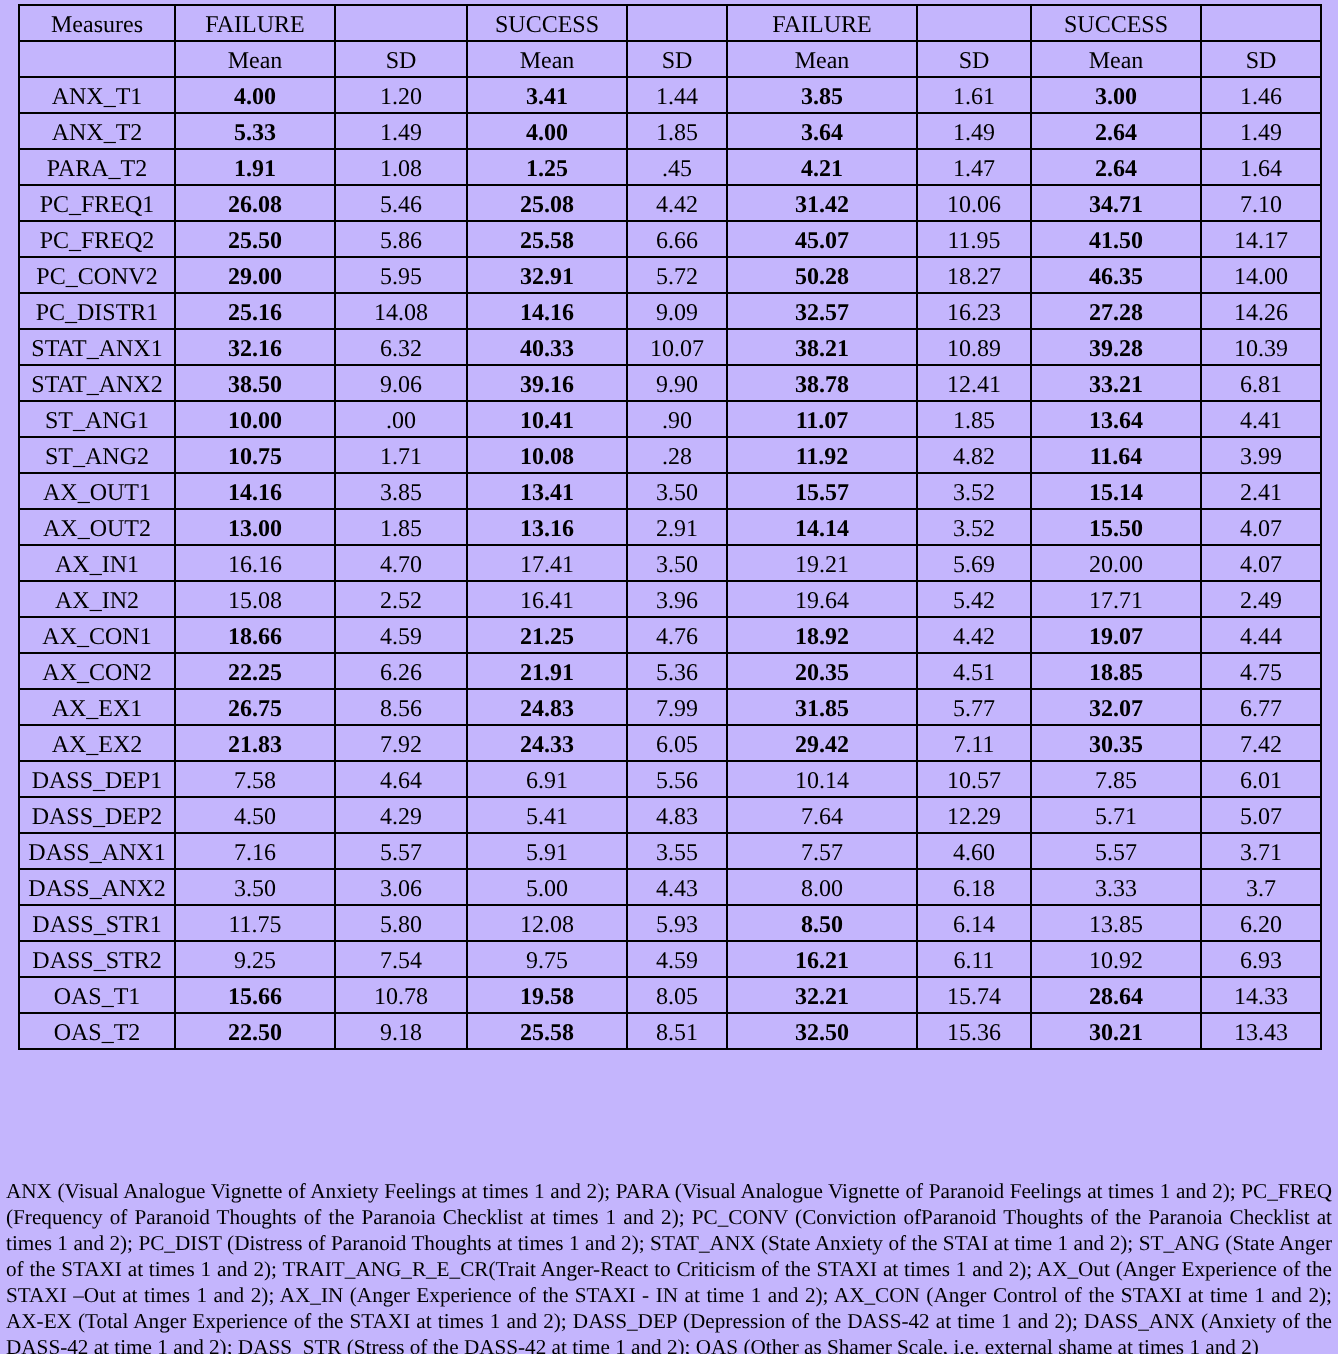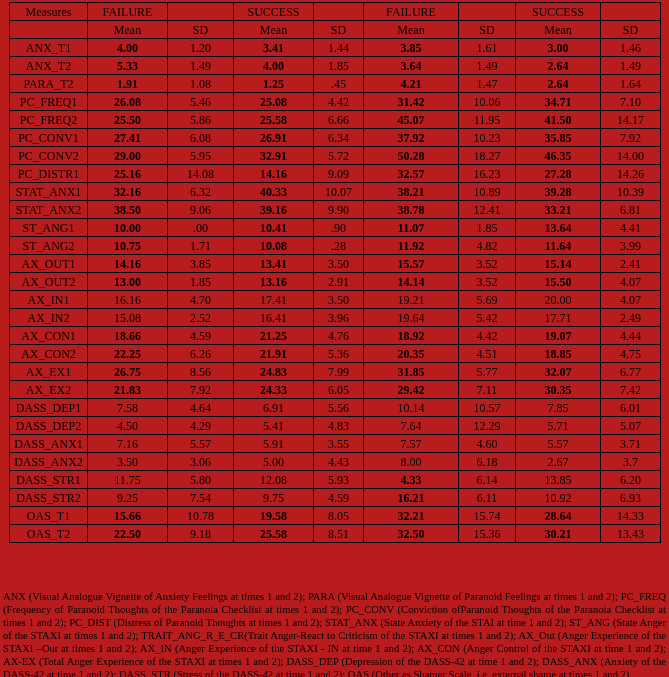--- a/index.html
+++ b/index.html
@@ -4,21 +4,21 @@
 <style>
   html, body {
     margin: 0;
     padding: 0;
     background: #ffffff;
     width: 669px;
   }
   .page {
     width: 669px;
     height: 677px;
-    background: #b91c1c;
+    background: #c4b5fd;
     position: relative;
     font-family: "Liberation Serif", serif;
     color: #000000;
   }
   table.stats {
     border-collapse: collapse;
     table-layout: fixed;
     position: absolute;
     left: 9px;
     top: 2px;
@@ -143,31 +143,20 @@
           <td class="b">25.50</td>
           <td>5.86</td>
           <td class="b">25.58</td>
           <td>6.66</td>
           <td class="b">45.07</td>
           <td>11.95</td>
           <td class="b">41.50</td>
           <td>14.17</td>
         </tr>
         <tr>
-          <td>PC_CONV1</td>
-          <td class="b">27.41</td>
-          <td>6.08</td>
-          <td class="b">26.91</td>
-          <td>6.34</td>
-          <td class="b">37.92</td>
-          <td>10.23</td>
-          <td class="b">35.85</td>
-          <td>7.92</td>
-        </tr>
-        <tr>
           <td>PC_CONV2</td>
           <td class="b">29.00</td>
           <td>5.95</td>
           <td class="b">32.91</td>
           <td>5.72</td>
           <td class="b">50.28</td>
           <td>18.27</td>
           <td class="b">46.35</td>
           <td>14.00</td>
         </tr>
@@ -348,30 +337,30 @@
           <td>3.71</td>
         </tr>
         <tr>
           <td>DASS_ANX2</td>
           <td>3.50</td>
           <td>3.06</td>
           <td>5.00</td>
           <td>4.43</td>
           <td>8.00</td>
           <td>6.18</td>
-          <td>2.67</td>
+          <td>3.33</td>
           <td>3.7</td>
         </tr>
         <tr>
           <td>DASS_STR1</td>
           <td>11.75</td>
           <td>5.80</td>
           <td>12.08</td>
           <td>5.93</td>
-          <td class="b">4.33</td>
+          <td class="b">8.50</td>
           <td>6.14</td>
           <td>13.85</td>
           <td>6.20</td>
         </tr>
         <tr>
           <td>DASS_STR2</td>
           <td>9.25</td>
           <td>7.54</td>
           <td>9.75</td>
           <td>4.59</td>

